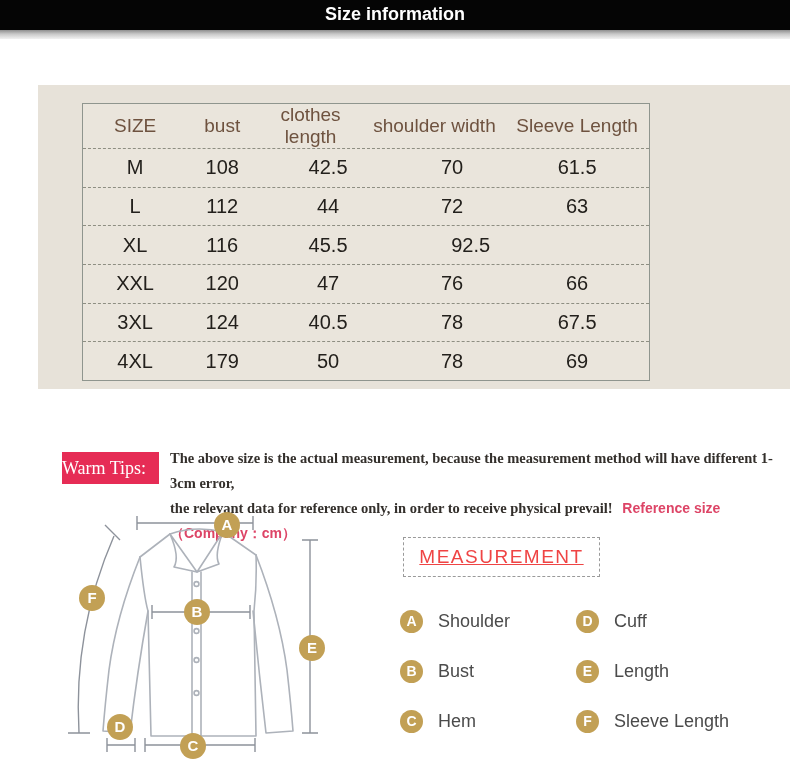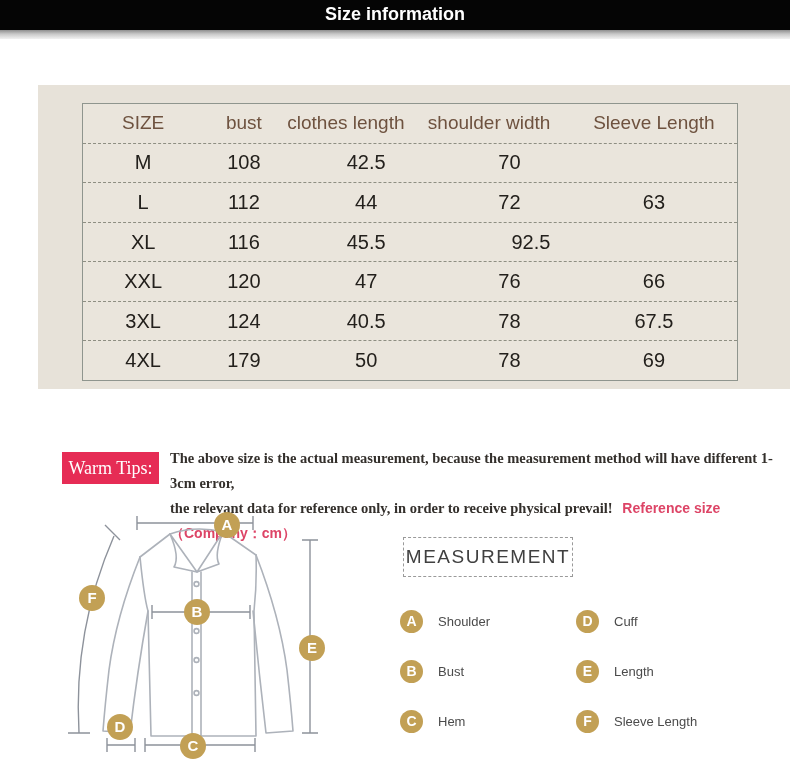--- a/index.html
+++ b/index.html
@@ -17,64 +17,64 @@
   .header-shadow {
     position:absolute; top:30px; left:0; width:790px; height:9px;
     background:linear-gradient(to bottom, #8f8f8f 0%, #c9c9c9 45%, #f2f2f2 100%);
   }
   
   .table-band {
     position:absolute; top:85px; left:38px; width:752px; height:304px;
     background:#e7e2d9;
   }
   .size-table {
-    position:absolute; top:103px; left:82px; width:656px; height:278px;
+    position:absolute; top:103px; left:82px; width:568px; height:278px;
     border:1px solid #8f958e; display:flex; flex-direction:column;
     background:#eae5dc;
   }
   .t-row { flex:1; display:flex; align-items:center; border-bottom:1px dashed #8e8e82; }
   .t-row:last-child { border-bottom:none; }
   .t-cell { text-align:center; font-size:20px; color:#23201c; }
   .t-head .t-cell { font-size:19px; color:#6e523f; }
   .c0 { width:18.4%; } .c1 { width:12.4%; } .c2 { width:25%; }
   .c3 { width:18.8%; } .c4 { width:25.4%; }
   
   .warm-tips-label {
     position:absolute; left:62px; top:452px; width:97px; height:32px;
-    background:#e62c55; color:#ffffff; text-align:center; line-height:32px;
+    background:#e62c55; color:#ffffff; line-height:32px;
     font-family:"Liberation Serif", serif; font-size:18px;
   }
   .tips-text {
     position:absolute; left:170px; top:446px; width:612px;
     font-family:"Liberation Serif", serif; font-weight:bold;
     font-size:14.5px; line-height:25px; color:#332f2b;
   }
   .tips-ref {
     font-family:"Liberation Sans", sans-serif; font-weight:bold;
     color:#dd4466; margin-left:6px; font-size:14px;
   }
   
   .shirt-diagram { position:absolute; left:60px; top:505px; }
   
   .measurement-box {
-    position:absolute; left:403px; top:537px; width:170px; height:40px;
+    position:absolute; left:403px; top:537px; width:197px; height:40px;
     border:1px dashed #9a9a9a; text-align:center; line-height:38px;
-    font-size:19px; color:#404040; letter-spacing:1.5px;
+    font-size:19px; color:#ef4444; letter-spacing:1.5px;text-decoration:underline;
   }
   .legend {
     position:absolute; left:400px; top:610px;
     display:grid; grid-template-columns:176px auto; row-gap:27px;
   }
   .legend-item { display:flex; align-items:center; gap:15px; }
   .legend-circle {
     width:23px; height:23px; border-radius:50%; background:#c2a055;
     color:#ffffff; font-weight:bold; font-size:14px;
     text-align:center; line-height:23px; flex:0 0 auto;
   }
-  .legend-label { font-size:13px; color:#4b4b4b; }
+  .legend-label { font-size:18px; color:#4b4b4b; }
 </style>
 </head>
 <body>
 
 <div class="page">
 
   <div class="header-bar">Size information</div>
   <div class="header-shadow"></div>
 
   <div class="table-band"></div>
@@ -84,20 +84,21 @@
       <div class="t-cell c1">bust</div>
       <div class="t-cell c3">clothes length</div>
       <div class="t-cell c2">shoulder width</div>
       <div class="t-cell c4">Sleeve Length</div>
     </div>
     <div class="t-row">
       <div class="t-cell c0">M</div>
       <div class="t-cell c1">108</div>
       <div class="t-cell c2">42.5</div>
       <div class="t-cell c3">70</div>
+      <div class="t-cell c4">61.5</div>
     </div>
     <div class="t-row">
       <div class="t-cell c0">L</div>
       <div class="t-cell c1">112</div>
       <div class="t-cell c2">44</div>
       <div class="t-cell c3">72</div>
       <div class="t-cell c4">63</div>
     </div>
     <div class="t-row">
       <div class="t-cell c0">XL</div>

